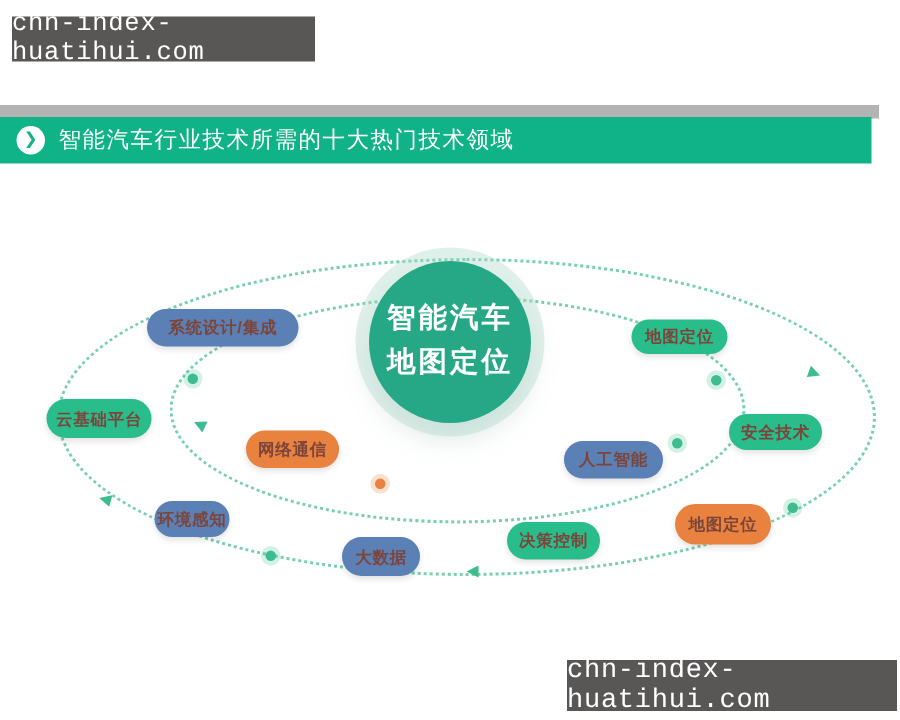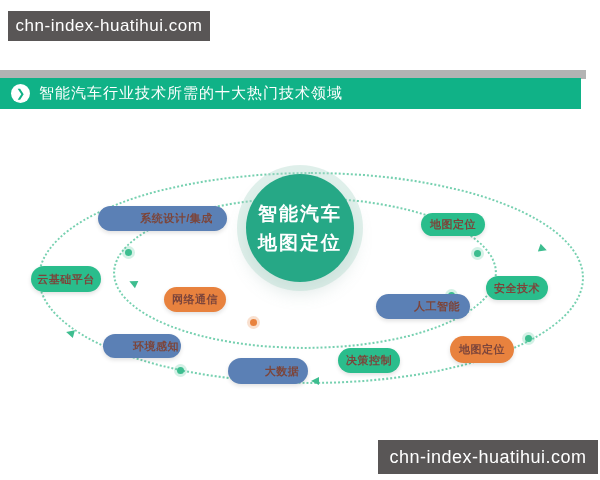--- a/index.html
+++ b/index.html
@@ -4,21 +4,21 @@
 <style>
   html,body{margin:0;padding:0;background:#fff;}
   .stage{
     position:relative;width:600px;height:480px;background:#fff;overflow:hidden;
     font-family:"Liberation Sans","DejaVu Sans",sans-serif;
   }
   
   .banner{
     position:absolute;background:var(--banner-bg);color:#fff;
     display:flex;align-items:center;justify-content:center;
-    font-size:18px;letter-spacing:.5px;
+    font-size:18px;letter-spacing:.5px;font-family:Liberation Mono, monospace;
   }
   .banner.top{left:8px;top:11px;width:202px;height:30px;font-size:17px;}
   .banner.bottom{left:378px;top:440px;width:220px;height:34px;}
   
   .shadow-band{position:absolute;left:0;top:70px;width:586px;height:9px;background:#b3b3b3;}
   .header-bar{
     position:absolute;left:0;top:78px;width:581px;height:31px;background:var(--header-green);
     display:flex;align-items:center;gap:9px;padding-left:11px;box-sizing:border-box;
   }
   .hicon{
@@ -31,29 +31,30 @@
   .orbit{position:absolute;border:2px dotted var(--orbit);border-radius:50%;opacity:.7;box-sizing:border-box;}
   .orbit.outer{left:38px;top:172px;width:546px;height:212px;}
   .orbit.inner{left:113px;top:197px;width:384px;height:152px;}
   
   .center-circle{
     position:absolute;left:246px;top:174px;width:108px;height:108px;border-radius:50%;
     background:var(--center-green);color:#fff;
     display:flex;flex-direction:column;align-items:center;justify-content:center;
     font-size:19px;font-weight:bold;letter-spacing:2px;line-height:1.55;
     box-shadow:0 0 0 9px rgba(173,216,202,.38),0 10px 18px rgba(120,160,150,.25);
+    font-family:Liberation Mono, monospace;
   }
   
   .pill{
     position:absolute;border-radius:999px;display:flex;align-items:center;justify-content:center;
     font-size:11px;font-weight:bold;color:var(--pill-text);letter-spacing:.5px;
     box-shadow:0 2px 4px rgba(0,0,0,.12);
   }
   .pill.green{background:var(--pill-green);}
-  .pill.blue{background:var(--pill-blue);padding-left:28px;}
+  .pill.blue{background:var(--pill-blue);}
   .pill.orange{background:var(--pill-orange);}
   
   .dot{position:absolute;width:7px;height:7px;border-radius:50%;}
   .dot.green{background:var(--orbit);box-shadow:0 0 0 3px rgba(61,189,143,.22);}
   .dot.orange{background:var(--pill-orange);box-shadow:0 0 0 3px rgba(232,130,62,.25);}
   .arrowm{
     position:absolute;width:0;height:0;
     border-top:4px solid transparent;border-bottom:4px solid transparent;
     border-left:8px solid var(--orbit);
   }

